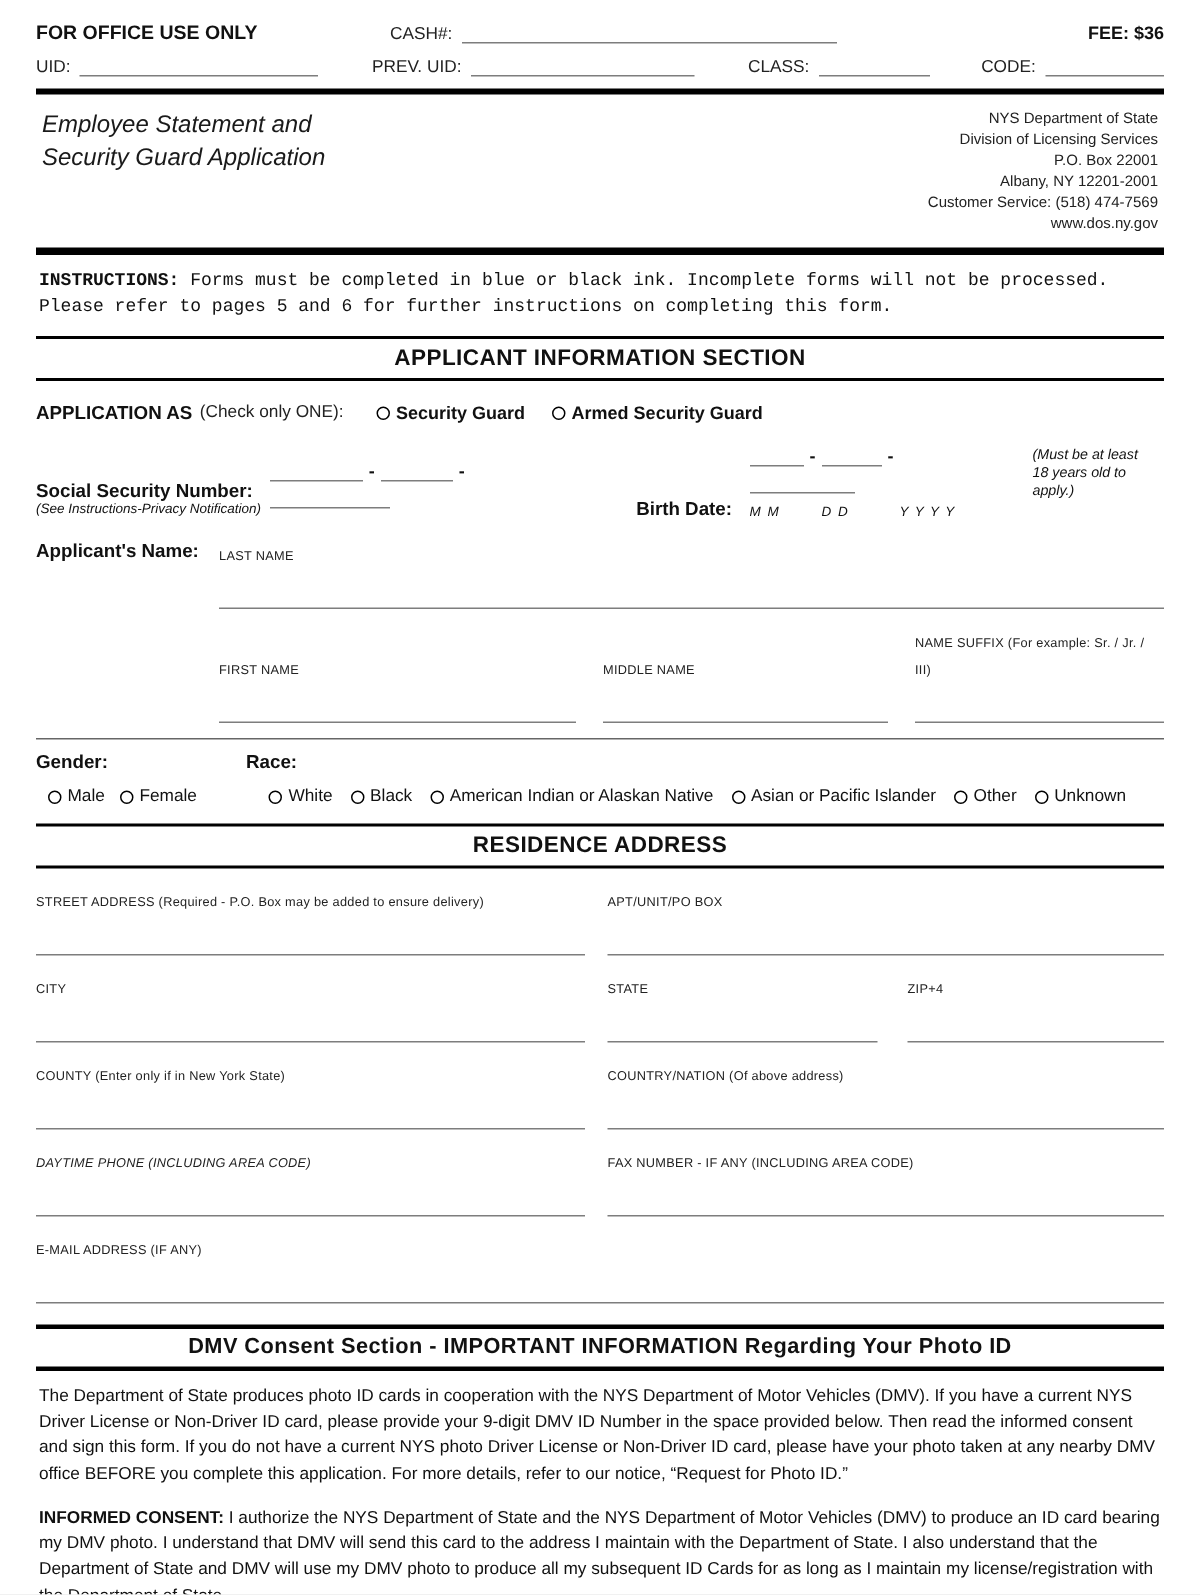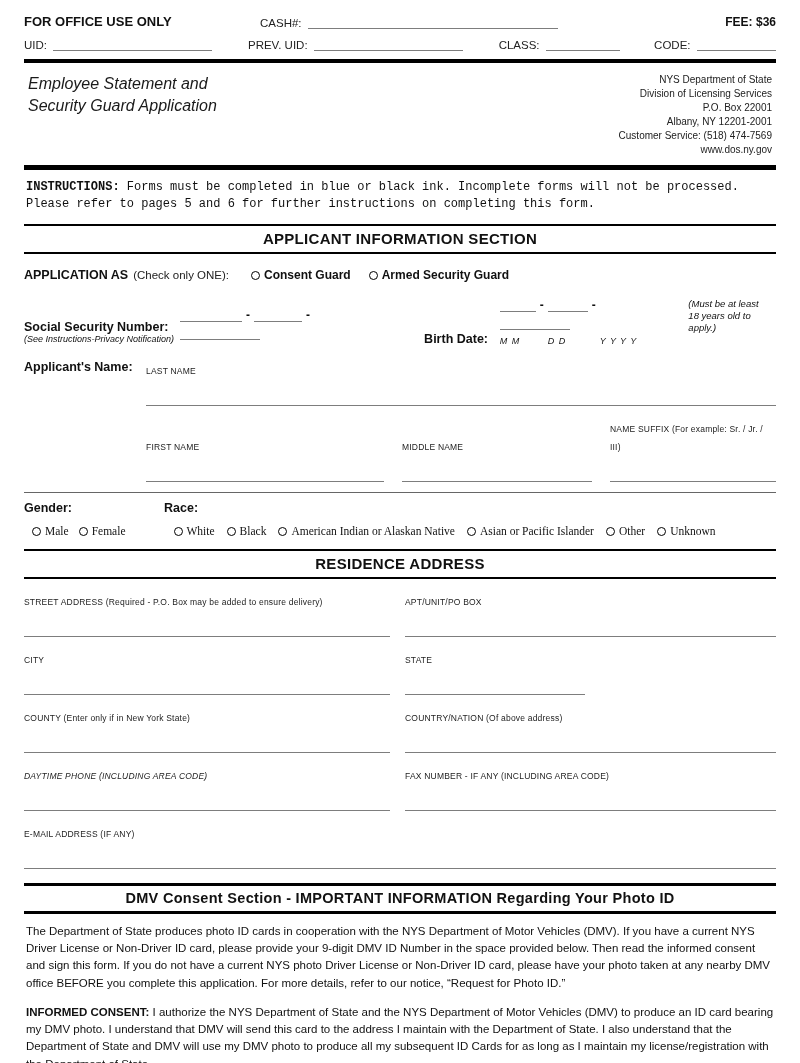--- a/index.html
+++ b/index.html
@@ -95,21 +95,21 @@
 
   <div class="rule r2"></div>
   <div class="section-title">APPLICANT INFORMATION SECTION</div>
   <div class="rule r2"></div>
 
   <div class="row" style="margin-top:14px; align-items:center;">
     <span class="b13">APPLICATION AS</span>
     <span class="lbl" style="margin-left:5px;">(Check only ONE):</span>
     <span class="opt bold" style="margin-left:22px;">
         <span class="radio"></span>
-        <span>Consent Guard</span>
+        <span>Security Guard</span>
       </span>
     <span class="opt bold" style="margin-left:18px;text-align:right;">
         <span class="radio"></span>
         <span>Armed Security Guard</span>
       </span>
   </div>
 
   <div class="row" style="margin-top:16px;">
     <div style="width:165px;">
       <div class="b13">Social Security Number:</div>
@@ -156,21 +156,21 @@
     </div>
   </div>
 
   <div class="rthin" style="margin-top:10px;"></div>
 
   <div style="margin-top:8px;">
     <div class="row">
       <span class="b13" style="width:140px;">Gender:</span>
       <span class="b13">Race:</span>
     </div>
-    <div class="row" style="margin-top:10px; align-items:center;font-family:Liberation Serif, serif;">
+    <div class="row" style="margin-top:10px; align-items:center;">
       <span class="opt" style="margin-left:8px;">
           <span class="radio"></span>
           <span>Male</span>
         </span>
       <span class="opt" style="margin-left:10px;">
           <span class="radio"></span>
           <span>Female</span>
         </span>
       <span class="opt" style="margin-left:48px;">
           <span class="radio"></span>
@@ -212,20 +212,23 @@
     </div>
   </div>
 
   <div class="frow">
     <div class="field" style="width:366px;">
       <span class="tinylbl">CITY</span>
     </div>
     <div class="field" style="width:180px; margin-left:15px;">
       <span class="tinylbl">STATE</span>
     </div>
+    <div class="field" style="flex:1; margin-left:20px;">
+      <span class="tinylbl">ZIP+4</span>
+    </div>
   </div>
 
   <div class="frow">
     <div class="field" style="width:366px;">
       <span class="tinylbl">COUNTY (Enter only if in New York State)</span>
     </div>
     <div class="field" style="flex:1; margin-left:15px;">
       <span class="tinylbl">COUNTRY/NATION (Of above address)</span>
     </div>
   </div>

